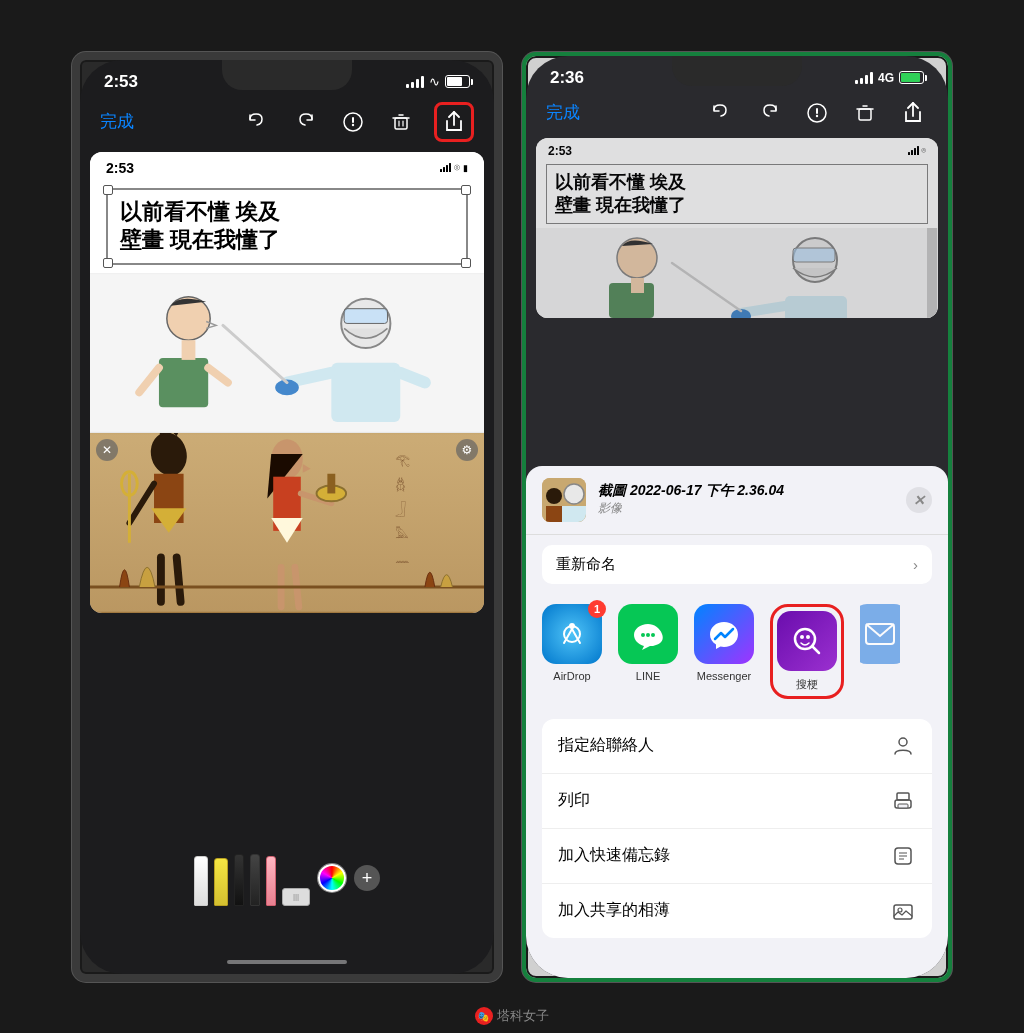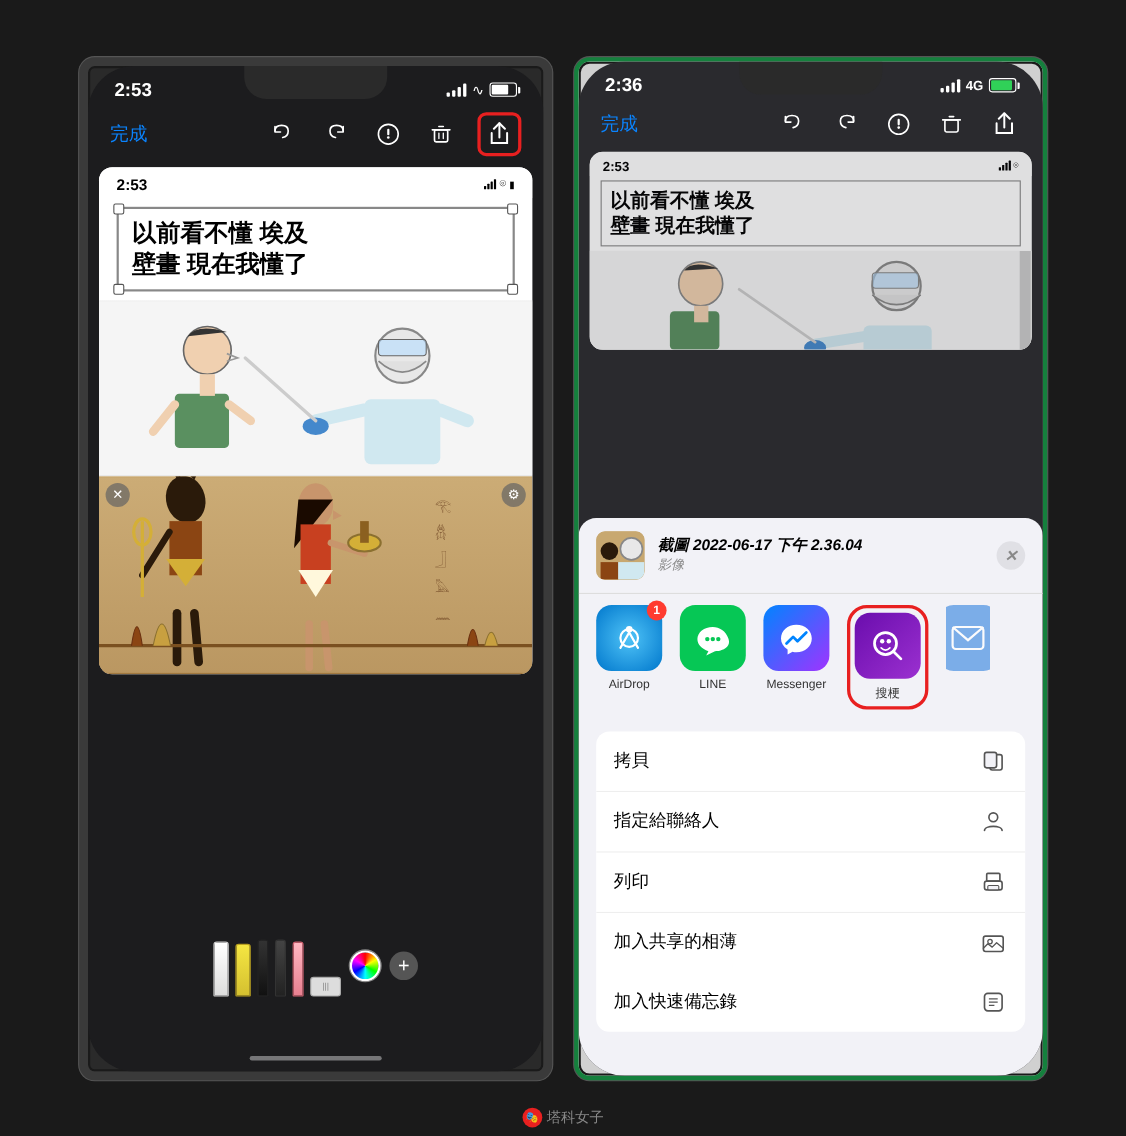--- a/index.html
+++ b/index.html
@@ -859,20 +859,24 @@
               <rect x="20" y="28" width="24" height="16" fill="#d0e8f0"></rect>
             </svg>
           </div>
           <div class="share-info">
             <div class="share-title">截圖 2022-06-17 下午 2.36.04</div>
             <div class="share-subtitle">影像</div>
           </div>
           <div class="share-close">✕</div>
         </div>
 
+        <div class="rename-btn">
+          <span>重新命名</span>
+          <span class="rename-chevron">›</span>
+        </div>
 
         <div class="app-icons-row">
 
           <div class="app-icon-item">
             <div class="app-icon airdrop-icon">
               <div class="badge">1</div>
               <svg width="34" height="34" viewBox="0 0 34 34" fill="none">
                 <circle cx="17" cy="17" r="8" fill="none" stroke="white" stroke-width="2"></circle>
                 <path d="M9 26 L17 12 L25 26" fill="none" stroke="white" stroke-width="2" stroke-linecap="round"></path>
                 <circle cx="17" cy="9" r="3" fill="white"></circle>
@@ -922,73 +926,64 @@
               <svg width="36" height="36" viewBox="0 0 36 36" fill="none">
                 <rect x="4" y="8" width="28" height="20" rx="3" fill="none" stroke="white" stroke-width="2"></rect>
                 <polyline points="4,8 18,20 32,8" stroke="white" stroke-width="2" fill="none"></polyline>
               </svg>
             </div>
           </div>
         </div>
 
         <div class="action-list">
 
-          <div class="action-item">
-            <span>拷貝</span>
-            <div class="action-icon">
-              <svg width="22" height="22" viewBox="0 0 22 22" fill="none">
-                <rect x="8" y="5" width="11" height="14" rx="2" stroke="#555" stroke-width="1.5"></rect>
-                <rect x="3" y="3" width="11" height="14" rx="2" fill="#f2f2f7" stroke="#555" stroke-width="1.5"></rect>
-              </svg>
-            </div>
-          </div>
 
           <div class="action-item">
             <span>指定給聯絡人</span>
             <div class="action-icon">
               <svg width="22" height="22" viewBox="0 0 22 22" fill="none">
                 <circle cx="11" cy="7" r="4" stroke="#555" stroke-width="1.5"></circle>
                 <path d="M3 19 C3 14 19 14 19 19" stroke="#555" stroke-width="1.5" stroke-linecap="round"></path>
               </svg>
             </div>
           </div>
 
           <div class="action-item">
             <span>列印</span>
             <div class="action-icon">
               <svg width="22" height="22" viewBox="0 0 22 22" fill="none">
                 <rect x="5" y="3" width="12" height="7" rx="1" stroke="#555" stroke-width="1.5"></rect>
                 <rect x="3" y="10" width="16" height="8" rx="2" stroke="#555" stroke-width="1.5"></rect>
                 <rect x="6" y="14" width="10" height="4" rx="1" fill="#f2f2f7" stroke="#555" stroke-width="1"></rect>
-              </svg>
-            </div>
-          </div>
-
-          <div class="action-item" style="border-bottom:none;">
-            <span>加入共享的相薄</span>
-            <div class="action-icon">
-              <svg width="22" height="22" viewBox="0 0 22 22" fill="none">
-                <rect x="2" y="5" width="18" height="14" rx="2" stroke="#555" stroke-width="1.5"></rect>
-                <circle cx="8" cy="10" r="2" stroke="#555" stroke-width="1.2"></circle>
-                <path d="M2 16 L6 12 L10 15 L14 11 L20 16" stroke="#555" stroke-width="1.2" stroke-linecap="round" stroke-linejoin="round"></path>
               </svg>
             </div>
           </div>
 
           <div class="action-item">
             <span>加入快速備忘錄</span>
             <div class="action-icon">
               <svg width="22" height="22" viewBox="0 0 22 22" fill="none">
                 <rect x="3" y="3" width="16" height="16" rx="3" stroke="#555" stroke-width="1.5"></rect>
                 <line x1="7" y1="8" x2="15" y2="8" stroke="#555" stroke-width="1.2"></line>
                 <line x1="7" y1="11" x2="15" y2="11" stroke="#555" stroke-width="1.2"></line>
                 <line x1="7" y1="14" x2="12" y2="14" stroke="#555" stroke-width="1.2"></line>
               </svg>
             </div>
           </div>
+
+          <div class="action-item" style="border-bottom:none;">
+            <span>加入共享的相薄</span>
+            <div class="action-icon">
+              <svg width="22" height="22" viewBox="0 0 22 22" fill="none">
+                <rect x="2" y="5" width="18" height="14" rx="2" stroke="#555" stroke-width="1.5"></rect>
+                <circle cx="8" cy="10" r="2" stroke="#555" stroke-width="1.2"></circle>
+                <path d="M2 16 L6 12 L10 15 L14 11 L20 16" stroke="#555" stroke-width="1.2" stroke-linecap="round" stroke-linejoin="round"></path>
+              </svg>
+            </div>
+          </div>
         </div>
       </div>
 
       <div class="home-bar"></div>
     </div>
   </div>
 </div>
 
 <div class="watermark">
   <div class="watermark-icon">🎭</div>

